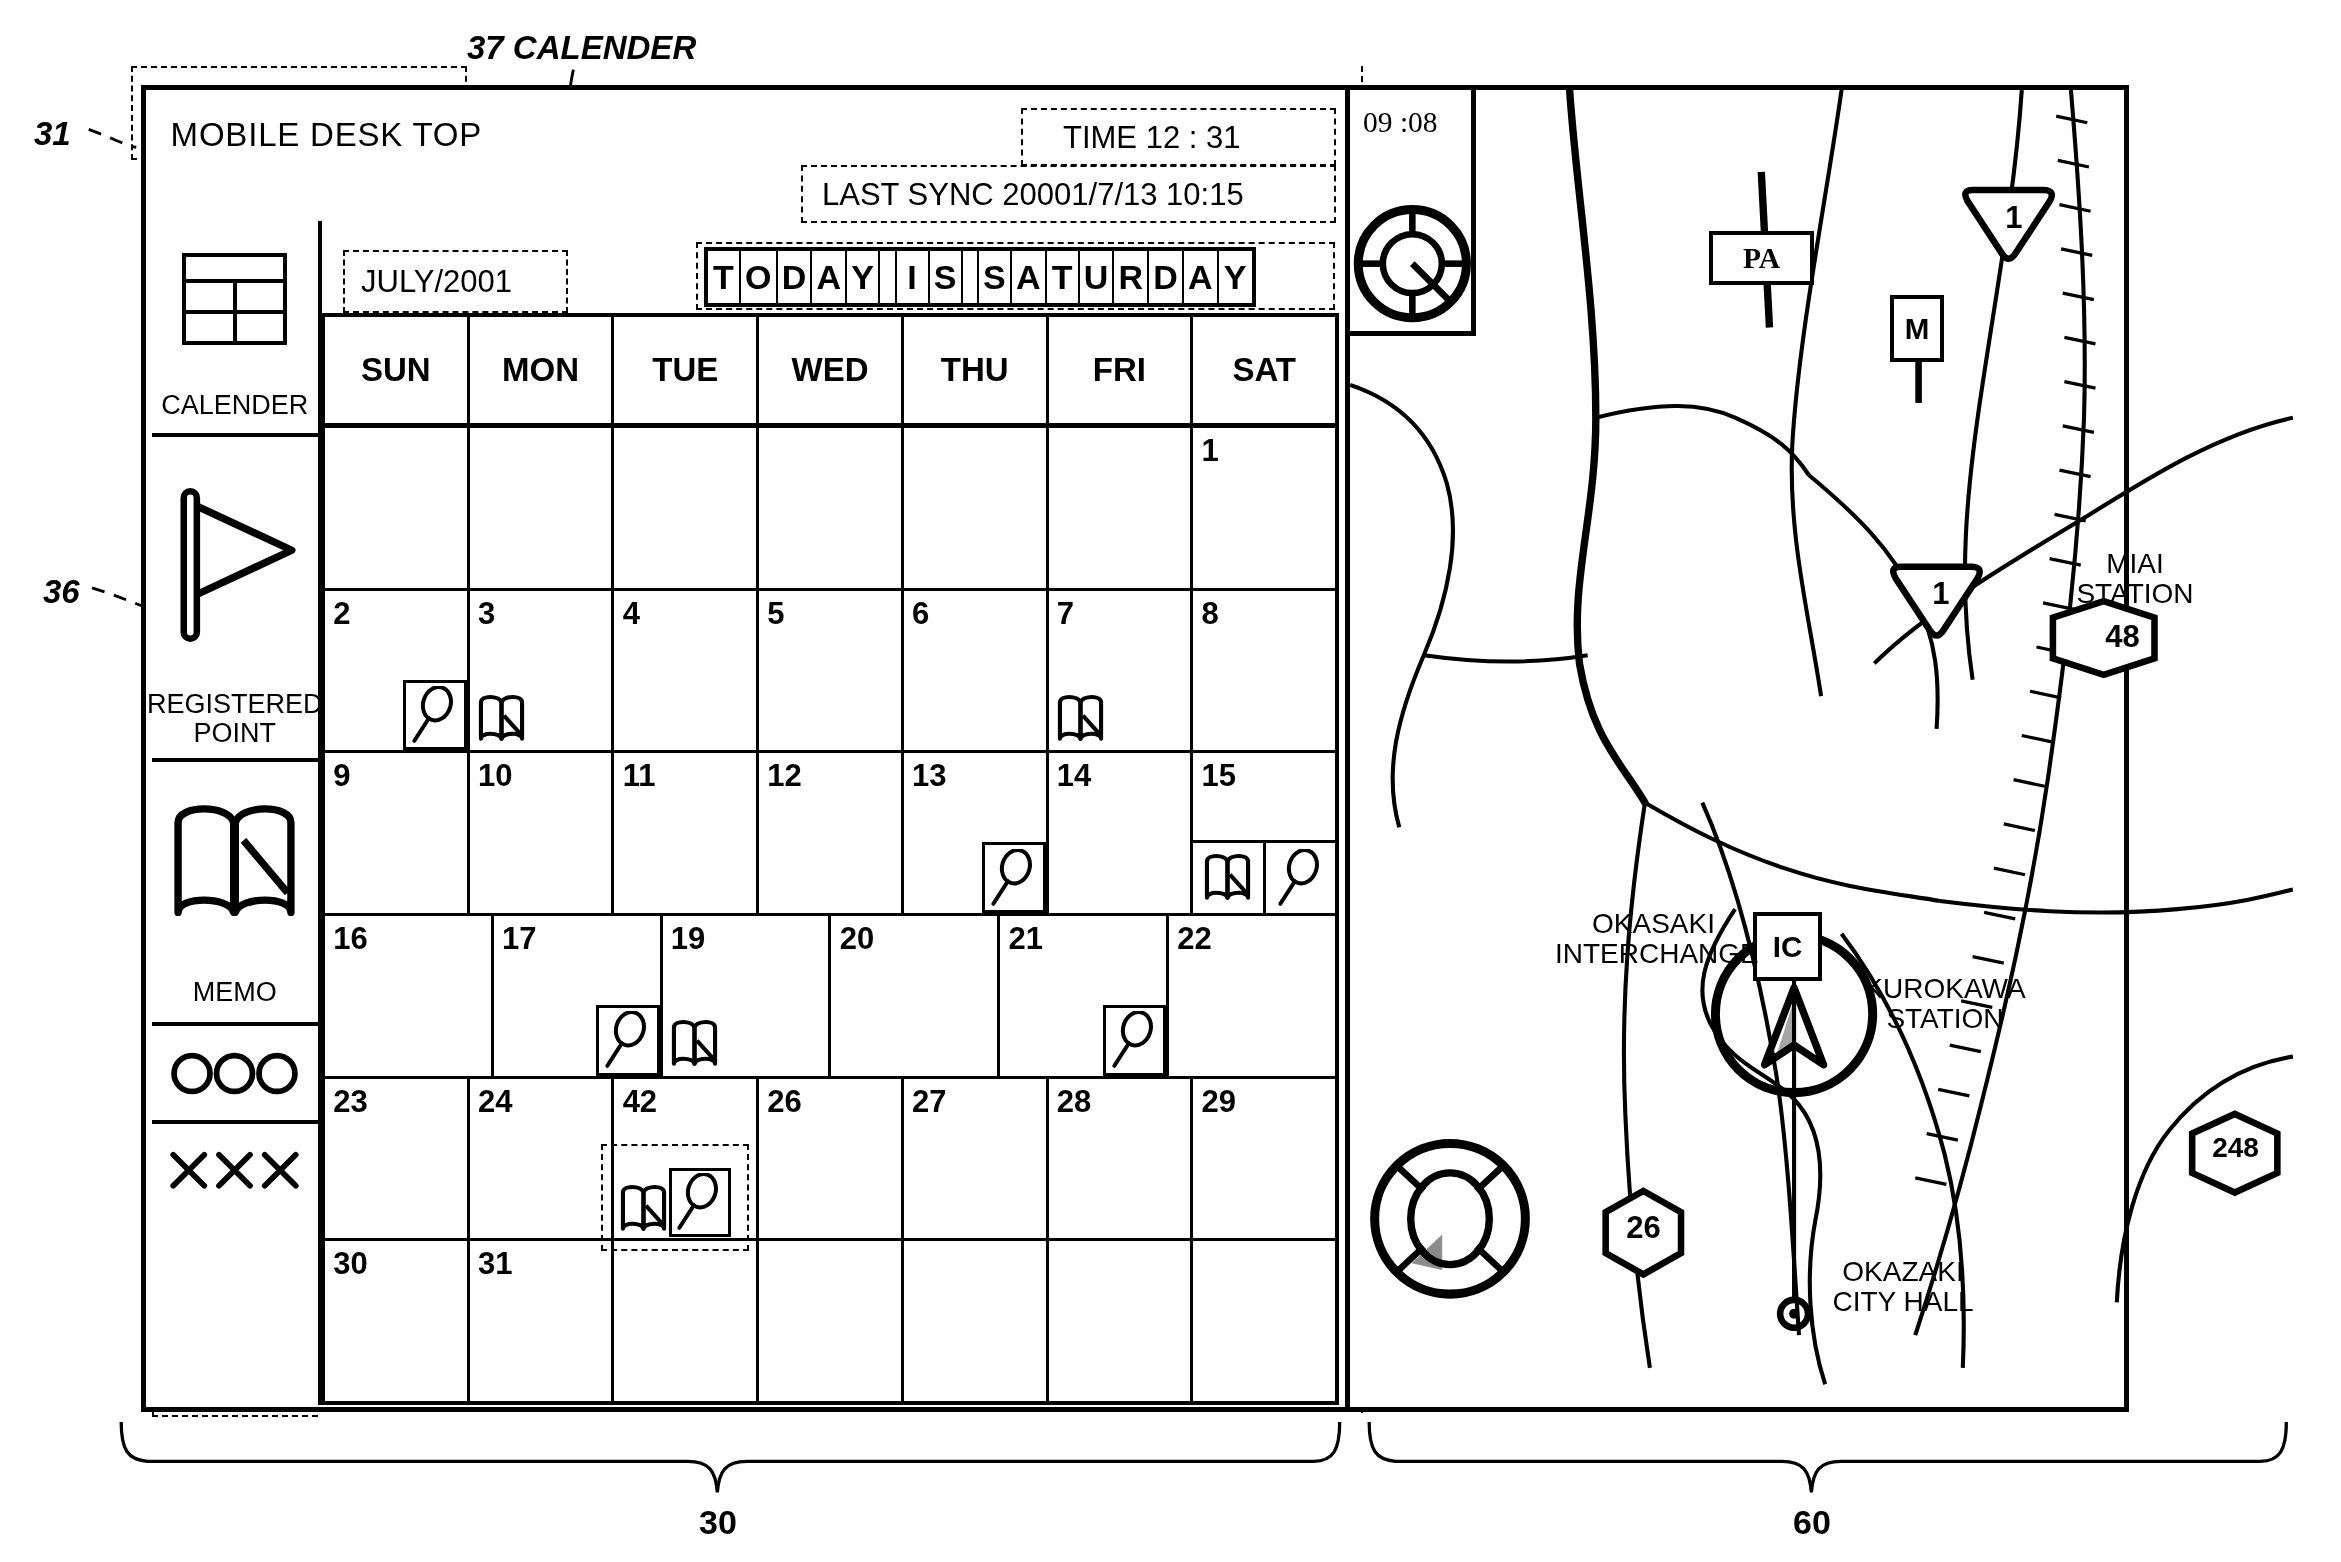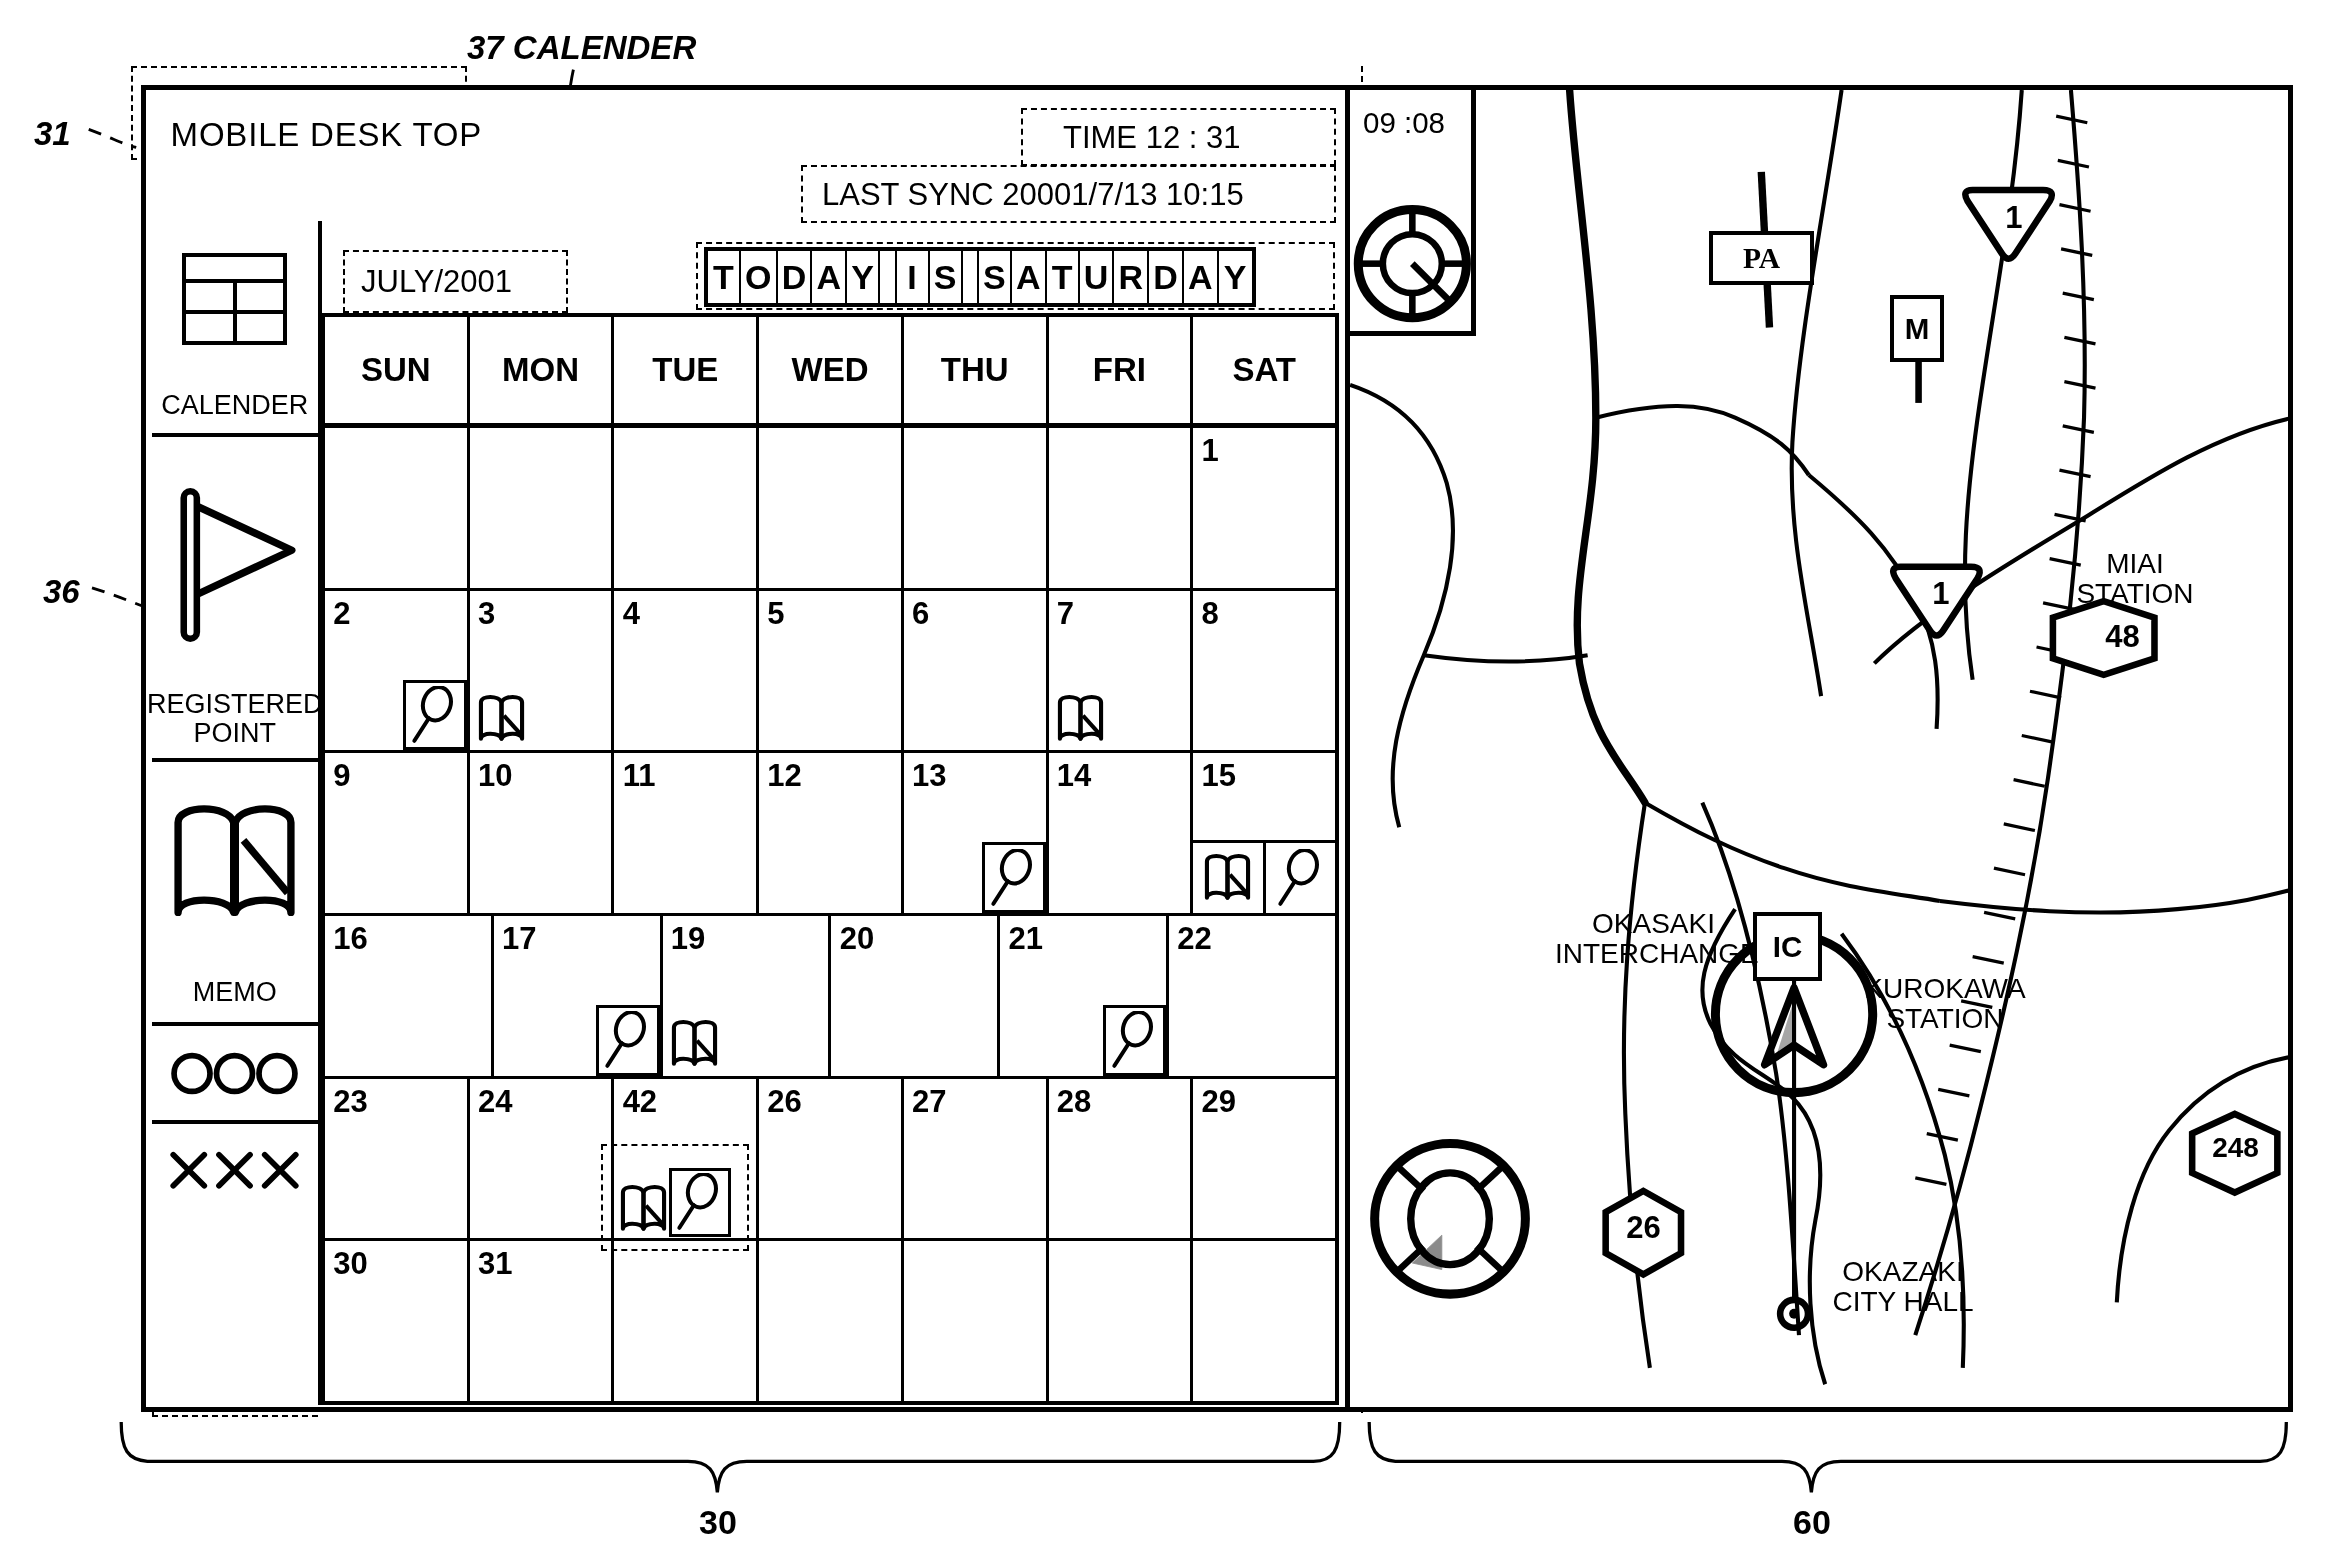--- a/index.html
+++ b/index.html
@@ -2,21 +2,21 @@
 <html style="font-size:13px"><head>
 <meta charset="utf-8">
 <style>
   html,body{margin:0;padding:0;background:#ffffff;}
   body{width:2342px;height:1562px;position:relative;overflow:hidden;
        font-family:"Liberation Sans","DejaVu Sans",sans-serif;color:#000;}
   .abs{position:absolute;}
   .dash{border:2.5px dashed #000;}
 
   
-  #device{position:absolute;left:141px;top:85px;width:2152px;height:1327px;
+  #device{position:absolute;left:141px;top:85px;width:1988px;height:1327px;
           border:5.7px solid #000;box-sizing:border-box;background:#fff;}
 
   
   #pane-left{position:absolute;left:0;top:0;width:1204px;height:100%;
              border-right:5.7px solid #000;box-sizing:border-box;}
 
   #title-mobile{position:absolute;left:24.6px;top:26px;font-size:33px;letter-spacing:0.8px;}
 
   #month-box{position:absolute;left:197px;top:160px;width:221px;height:59px;}
   #month-text{position:absolute;left:215px;top:174px;font-size:31px;}
@@ -65,21 +65,21 @@
   .cal-cell{flex:1;border-right:3.3px solid #000;position:relative;box-sizing:border-box;}
   .cal-cell:last-child{border-right:none;}
   .daynum{position:absolute;left:8.2px;top:4.9px;font-size:31px;font-weight:700;}
 
   .icon-slot{position:absolute;bottom:0;display:flex;align-items:flex-end;}
   .boxed{border:3.3px solid #000;box-sizing:border-box;}
 
   
   #pane-right{position:absolute;left:1204px;top:0;width:943px;height:100%;overflow:hidden;}
   #nav-hud{position:absolute;left:0;top:0;width:126px;height:246px;
-           border-right:5.7px solid #000;border-bottom:5.7px solid #000;box-sizing:border-box;}
+           border-right:5.7px solid #000;border-bottom:5.7px solid #000;box-sizing:border-box;font-family:Liberation Serif, serif;}
   #nav-time{position:absolute;left:13px;top:16.4px;font-size:29.5px;}
 
   .map-lab{position:absolute;font-size:28px;line-height:1.08;text-align:center;font-weight:400;}
   .shield-rect{position:absolute;border:4.9px solid #000;background:#fff;
                display:flex;align-items:center;justify-content:center;
                font-size:29.5px;font-weight:700;box-sizing:border-box;}
 
   
   .callout{position:absolute;font-size:33px;font-weight:700;font-style:italic;}
   .brace-lbl{position:absolute;font-size:34px;font-weight:700;}

